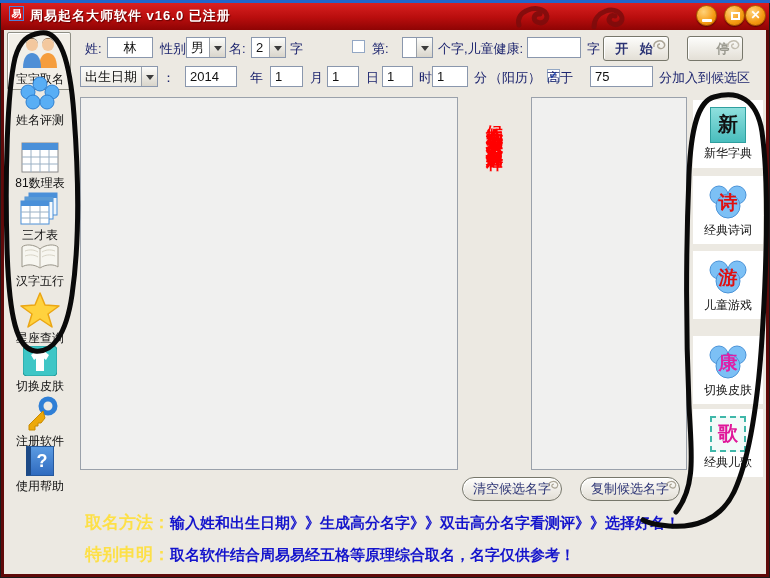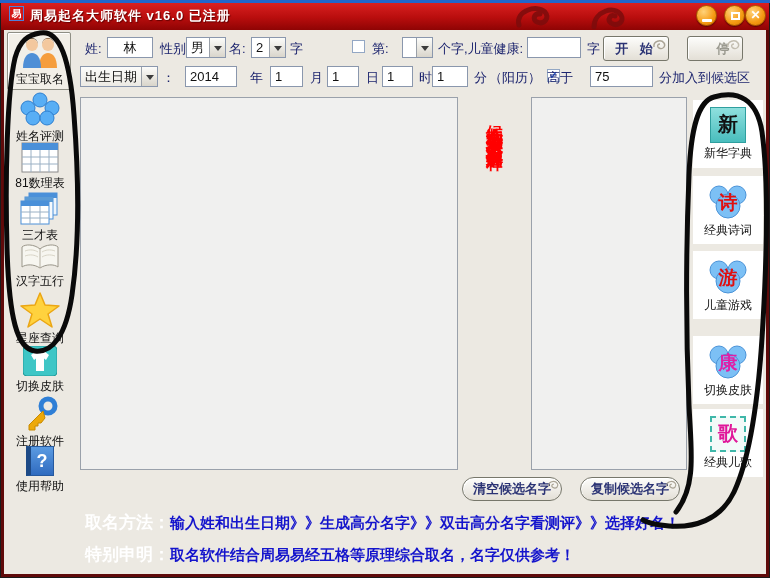--- a/index.html
+++ b/index.html
@@ -63,25 +63,25 @@
   .cloud-icon { position:relative; width:44px; height:38px; }
   .cloud-icon .glyph { position:absolute; left:0; top:8px; width:100%; text-align:center;
     font-size:19px; font-weight:bold; }
   .sq-icon { width:36px; height:36px; display:flex; align-items:center; justify-content:center;
     font-size:20px; font-weight:bold; }
   .dict { background:linear-gradient(#8fe0de,#49bdbd); border:1px solid #2f9f9f; color:#111; }
   .song { background:#f2faf8; border:2px dashed #3fb7a9; color:#e0189a; }
 
   .smallbtn { position:absolute; top:477px; width:100px; height:24px; background:linear-gradient(#fdfdfb,#e3dfd6);
     border:1px solid #77776b; border-radius:12px; box-shadow:inset 1px 1px 0 #fff;
-    font-size:13px; font-weight:bold; color:#2b3374; text-align:center; line-height:22px; overflow:hidden; }
+    font-size:13px; font-weight:normal; color:#2b3374; text-align:center; line-height:22px; overflow:hidden; }
 
   
   .foot-line { position:absolute; left:85px; white-space:nowrap; font-weight:bold; }
-  .foot-line .red { color:#ffffff; font-size:17px; }
+  .foot-line .red { color:#fde047; font-size:17px; }
   .foot-line .blue { color:#1414cc; font-size:15px; }
 
   .overlay { position:absolute; inset:0; pointer-events:none; }
 </style>
 </head>
 <body>
 
 <div class="frame"></div>
 <div class="top-blue"></div>
 
@@ -168,21 +168,21 @@
     <path d="M18 32 C18 22 22 17 27 17 C32 17 36 22 36 32 Z" fill="#f59d3d"></path>
     <circle cx="27" cy="9" r="6" fill="#f3c89e"></circle>
       <path d="M21 8 a6 6 0 0 1 12 0 l-1 -3 a6 5 0 0 0 -10 0 Z" fill="#7a4a22"></path>
     <path d="M2 32 C2 22 6 17 11 17 C16 17 20 22 20 32 Z" fill="#4f8fd6"></path>
     <circle cx="11" cy="9" r="6" fill="#f3c89e"></circle>
       <path d="M5 8 a6 6 0 0 1 12 0 l-1 -3 a6 5 0 0 0 -10 0 Z" fill="#4a3016"></path>
   </svg>
   <span class="cap">宝宝取名</span>
 </div>
 
-<div class="side-item" style="top:92px;align-items:center;">
+<div class="side-item" style="top:76px;align-items:center;">
   <svg width="42" height="34" viewBox="0 0 42 34">
     <g fill="#58aef5" stroke="#2d7fd0" stroke-width="1">
       <circle cx="21" cy="8" r="7"></circle>
         <circle cx="9" cy="16" r="7"></circle>
         <circle cx="33" cy="16" r="7"></circle>
       <circle cx="14" cy="26" r="7"></circle>
         <circle cx="28" cy="26" r="7"></circle>
     </g>
   </svg>
   <span class="cap">姓名评测</span>

